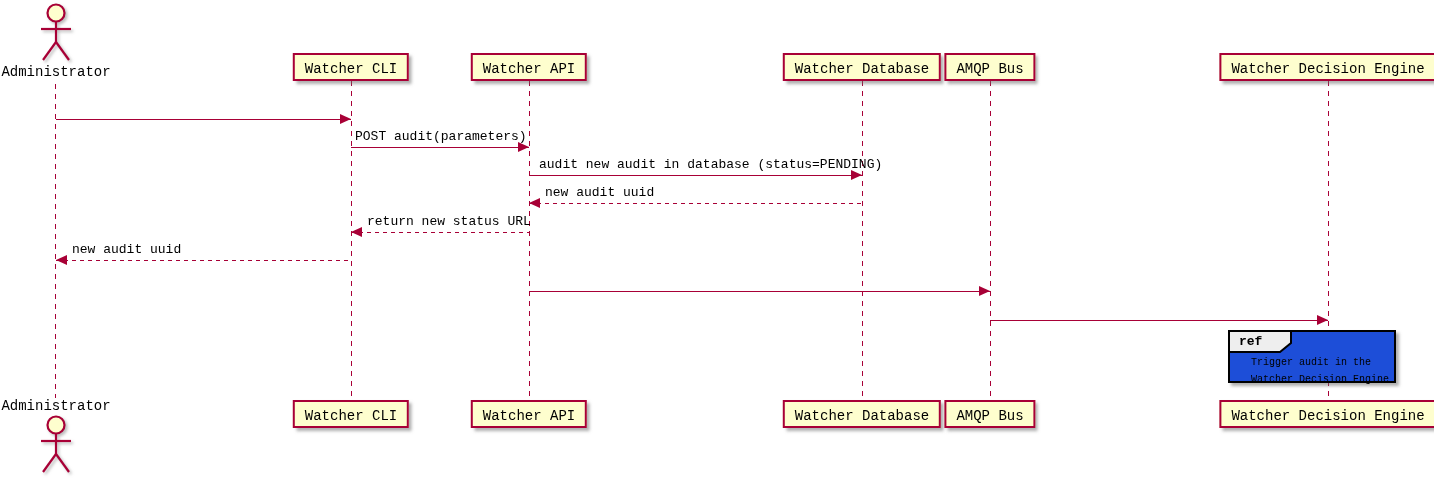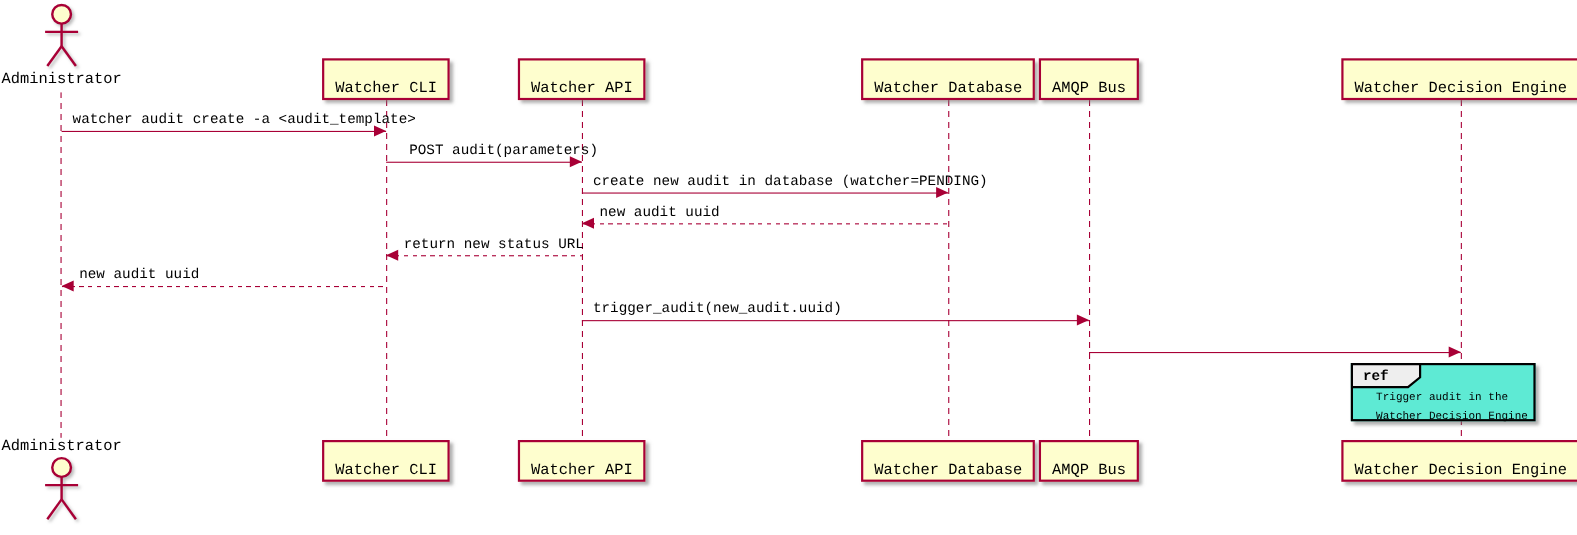--- a/index.html
+++ b/index.html
@@ -13,21 +13,21 @@
   }
   .lifeline{
     position:absolute;width:1px;
     background:repeating-linear-gradient(to bottom,#A80036 0 5px,transparent 5px 10px);
   }
   .pbox{
     position:absolute;
     transform:translateX(-50%);
     background:#FEFECE;
     border:2px solid #A80036;
-    padding:17px 10px;
+    padding:5px 10px;
     font-size:14px;
     line-height:18px;
     white-space:nowrap;
     box-shadow:3px 3px 3px rgba(110,110,110,0.55);
     box-sizing:border-box;
     height:28px;
     z-index:3;
   }
   .actor-label{
     position:absolute;
@@ -57,21 +57,21 @@
     border-left:11px solid #A80036;
   }
   .arrow-l{
     position:absolute;width:0;height:0;z-index:2;
     border-top:5px solid transparent;border-bottom:5px solid transparent;
     border-right:11px solid #A80036;
   }
   .ref-box{
     position:absolute;
     left:1228px;top:330px;width:168px;height:53px;
-    background:#5eead4;
+    background:#1d4ed8;
     border:2px solid #000;
     box-sizing:border-box;
     box-shadow:3px 3px 3px rgba(110,110,110,0.55);
     z-index:4;
   }
   .ref-tag-svg{position:absolute;left:-2px;top:-2px;}
   .ref-tag-text{
     position:absolute;left:9px;top:2px;
     font-size:13px;font-weight:bold;line-height:16px;
   }
@@ -115,45 +115,43 @@
   <div class="pbox" style="left:862px;top:53px;">Watcher Database</div>
   <div class="pbox" style="left:990px;top:53px;">AMQP Bus</div>
   <div class="pbox" style="left:1328px;top:53px;">Watcher Decision Engine</div>
 
   <div class="pbox" style="left:351px;top:400px;">Watcher CLI</div>
   <div class="pbox" style="left:529px;top:400px;">Watcher API</div>
   <div class="pbox" style="left:862px;top:400px;">Watcher Database</div>
   <div class="pbox" style="left:990px;top:400px;">AMQP Bus</div>
   <div class="pbox" style="left:1328px;top:400px;">Watcher Decision Engine</div>
 
-  <div class="msg-label" style="left:66px;top:101px;">watcher audit create -a &lt;audit_template&gt;</div>
   <div class="msg-line solid" style="left:56px;top:119px;width:295px;"></div>
   <div class="arrow-r" style="left:340px;top:114px;"></div>
 
-  <div class="msg-label" style="left:372px;top:129px;">POST audit(parameters)</div>
+  <div class="msg-label" style="left:355px;top:129px;">POST audit(parameters)</div>
   <div class="msg-line solid" style="left:351px;top:147px;width:178px;"></div>
   <div class="arrow-r" style="left:518px;top:142px;"></div>
 
-  <div class="msg-label" style="left:539px;top:157px;">create new audit in database (watcher=PENDING)</div>
+  <div class="msg-label" style="left:539px;top:157px;">audit new audit in database (status=PENDING)</div>
   <div class="msg-line solid" style="left:529px;top:175px;width:333px;"></div>
   <div class="arrow-r" style="left:851px;top:170px;"></div>
 
   <div class="msg-label" style="left:545px;top:185px;">new audit uuid</div>
   <div class="msg-line dashed" style="left:529px;top:203px;width:333px;"></div>
   <div class="arrow-l" style="left:529px;top:198px;"></div>
 
   <div class="msg-label" style="left:367px;top:214px;">return new status URL</div>
   <div class="msg-line dashed" style="left:351px;top:232px;width:178px;"></div>
   <div class="arrow-l" style="left:351px;top:227px;"></div>
 
   <div class="msg-label" style="left:72px;top:242px;">new audit uuid</div>
   <div class="msg-line dashed" style="left:56px;top:260px;width:295px;"></div>
   <div class="arrow-l" style="left:56px;top:255px;"></div>
 
-  <div class="msg-label" style="left:539px;top:273px;">trigger_audit(new_audit.uuid)</div>
   <div class="msg-line solid" style="left:529px;top:291px;width:461px;"></div>
   <div class="arrow-r" style="left:979px;top:286px;"></div>
 
   <div class="msg-line solid" style="left:990px;top:320px;width:338px;"></div>
   <div class="arrow-r" style="left:1317px;top:315px;"></div>
 
   <div class="ref-box">
     <svg class="ref-tag-svg" width="68" height="24" viewBox="0 0 68 24">
       <path d="M1,1 H63 V13 L52,22 H1 Z" fill="#EEEEEE" stroke="#000000" stroke-width="2"></path>
     </svg>

